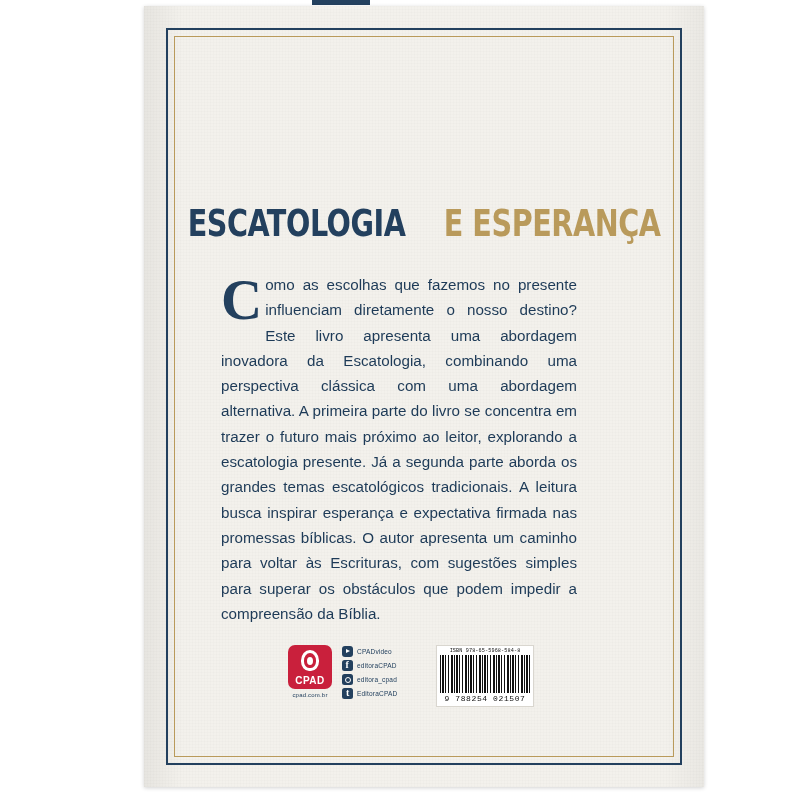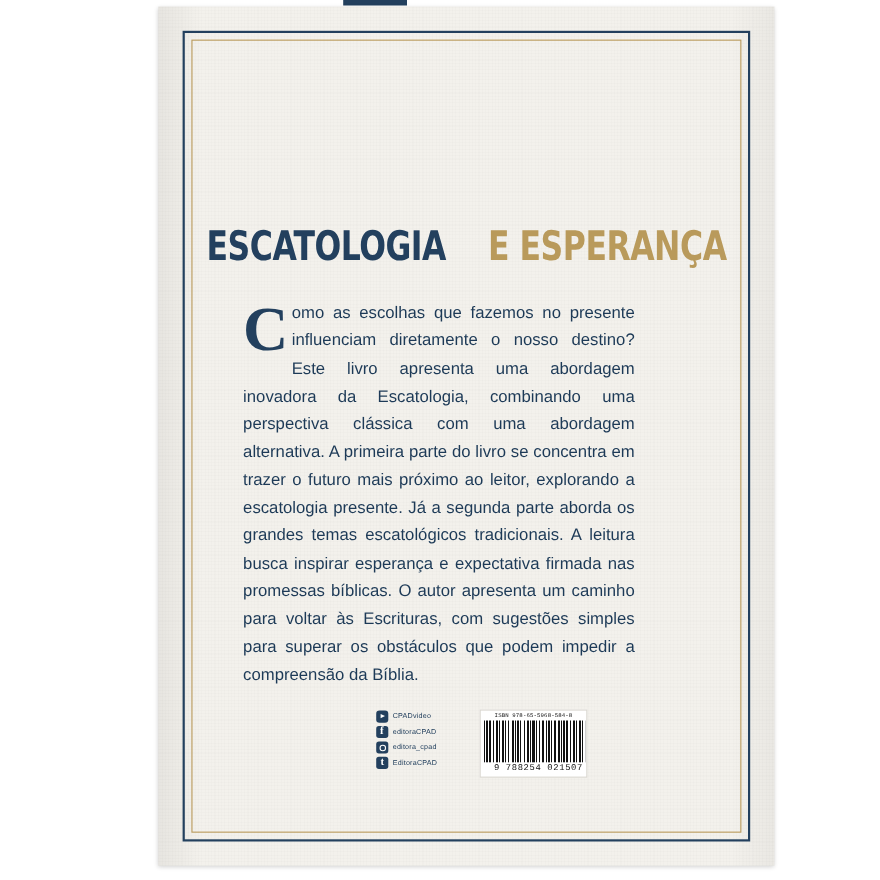--- a/index.html
+++ b/index.html
@@ -264,21 +264,21 @@
       #111 2px, #111 4px, #fff 4px, #fff 5px,
       #111 5px, #111 6px, #fff 6px, #fff 8px,
       #111 8px, #111 9px, #fff 9px, #fff 11px,
       #111 11px, #111 13px, #fff 13px, #fff 14px);
   }
   .ean {
     font-family: "Liberation Mono", monospace;
     font-size: 8px;
     color: #111;
     letter-spacing: 0.6px;
-    text-align: right;
+    text-align: center;
     margin-top: 1px;
   }
 </style>
 </head>
 <body>
 
 <div class="stage">
 
   <div class="top-sliver"></div>
 
@@ -290,20 +290,28 @@
     <div class="title-block">
       <span class="title-main">ESCATOLOGIA</span><span class="title-accent">E ESPERANÇA</span>
     </div>
 
     <div class="blurb">
       <span class="dropcap">C</span><span>omo as escolhas que fazemos no presente influenciam diretamente o nosso destino? Este livro apresenta uma abordagem inovadora da Escatologia, combinando uma perspectiva clássica com uma abordagem alternativa. A primeira parte do livro se concentra em trazer o futuro mais próximo ao leitor, explorando a escatologia presente. Já a segunda parte aborda os grandes temas escatológicos tradicionais. A leitura busca inspirar esperança e expectativa firmada nas promessas bíblicas. O autor apresenta um caminho para voltar às Escrituras, com sugestões simples para superar os obstáculos que podem impedir a compreensão da Bíblia.</span>
     </div>
 
     <div class="footer">
 
+      <div class="logo">
+        <div class="logo-badge">
+          <span class="flame"></span>
+          <span class="flame-dot"></span>
+          <span class="cpad">CPAD</span>
+        </div>
+        <div class="logo-url">cpad.com.br</div>
+      </div>
 
       <div class="socials">
         <div class="social-row">
           <span class="social-ic yt"></span>
           <span class="social-label">CPADvideo</span>
         </div>
         <div class="social-row">
           <span class="social-ic fb"></span>
           <span class="social-label">editoraCPAD</span>
         </div>

